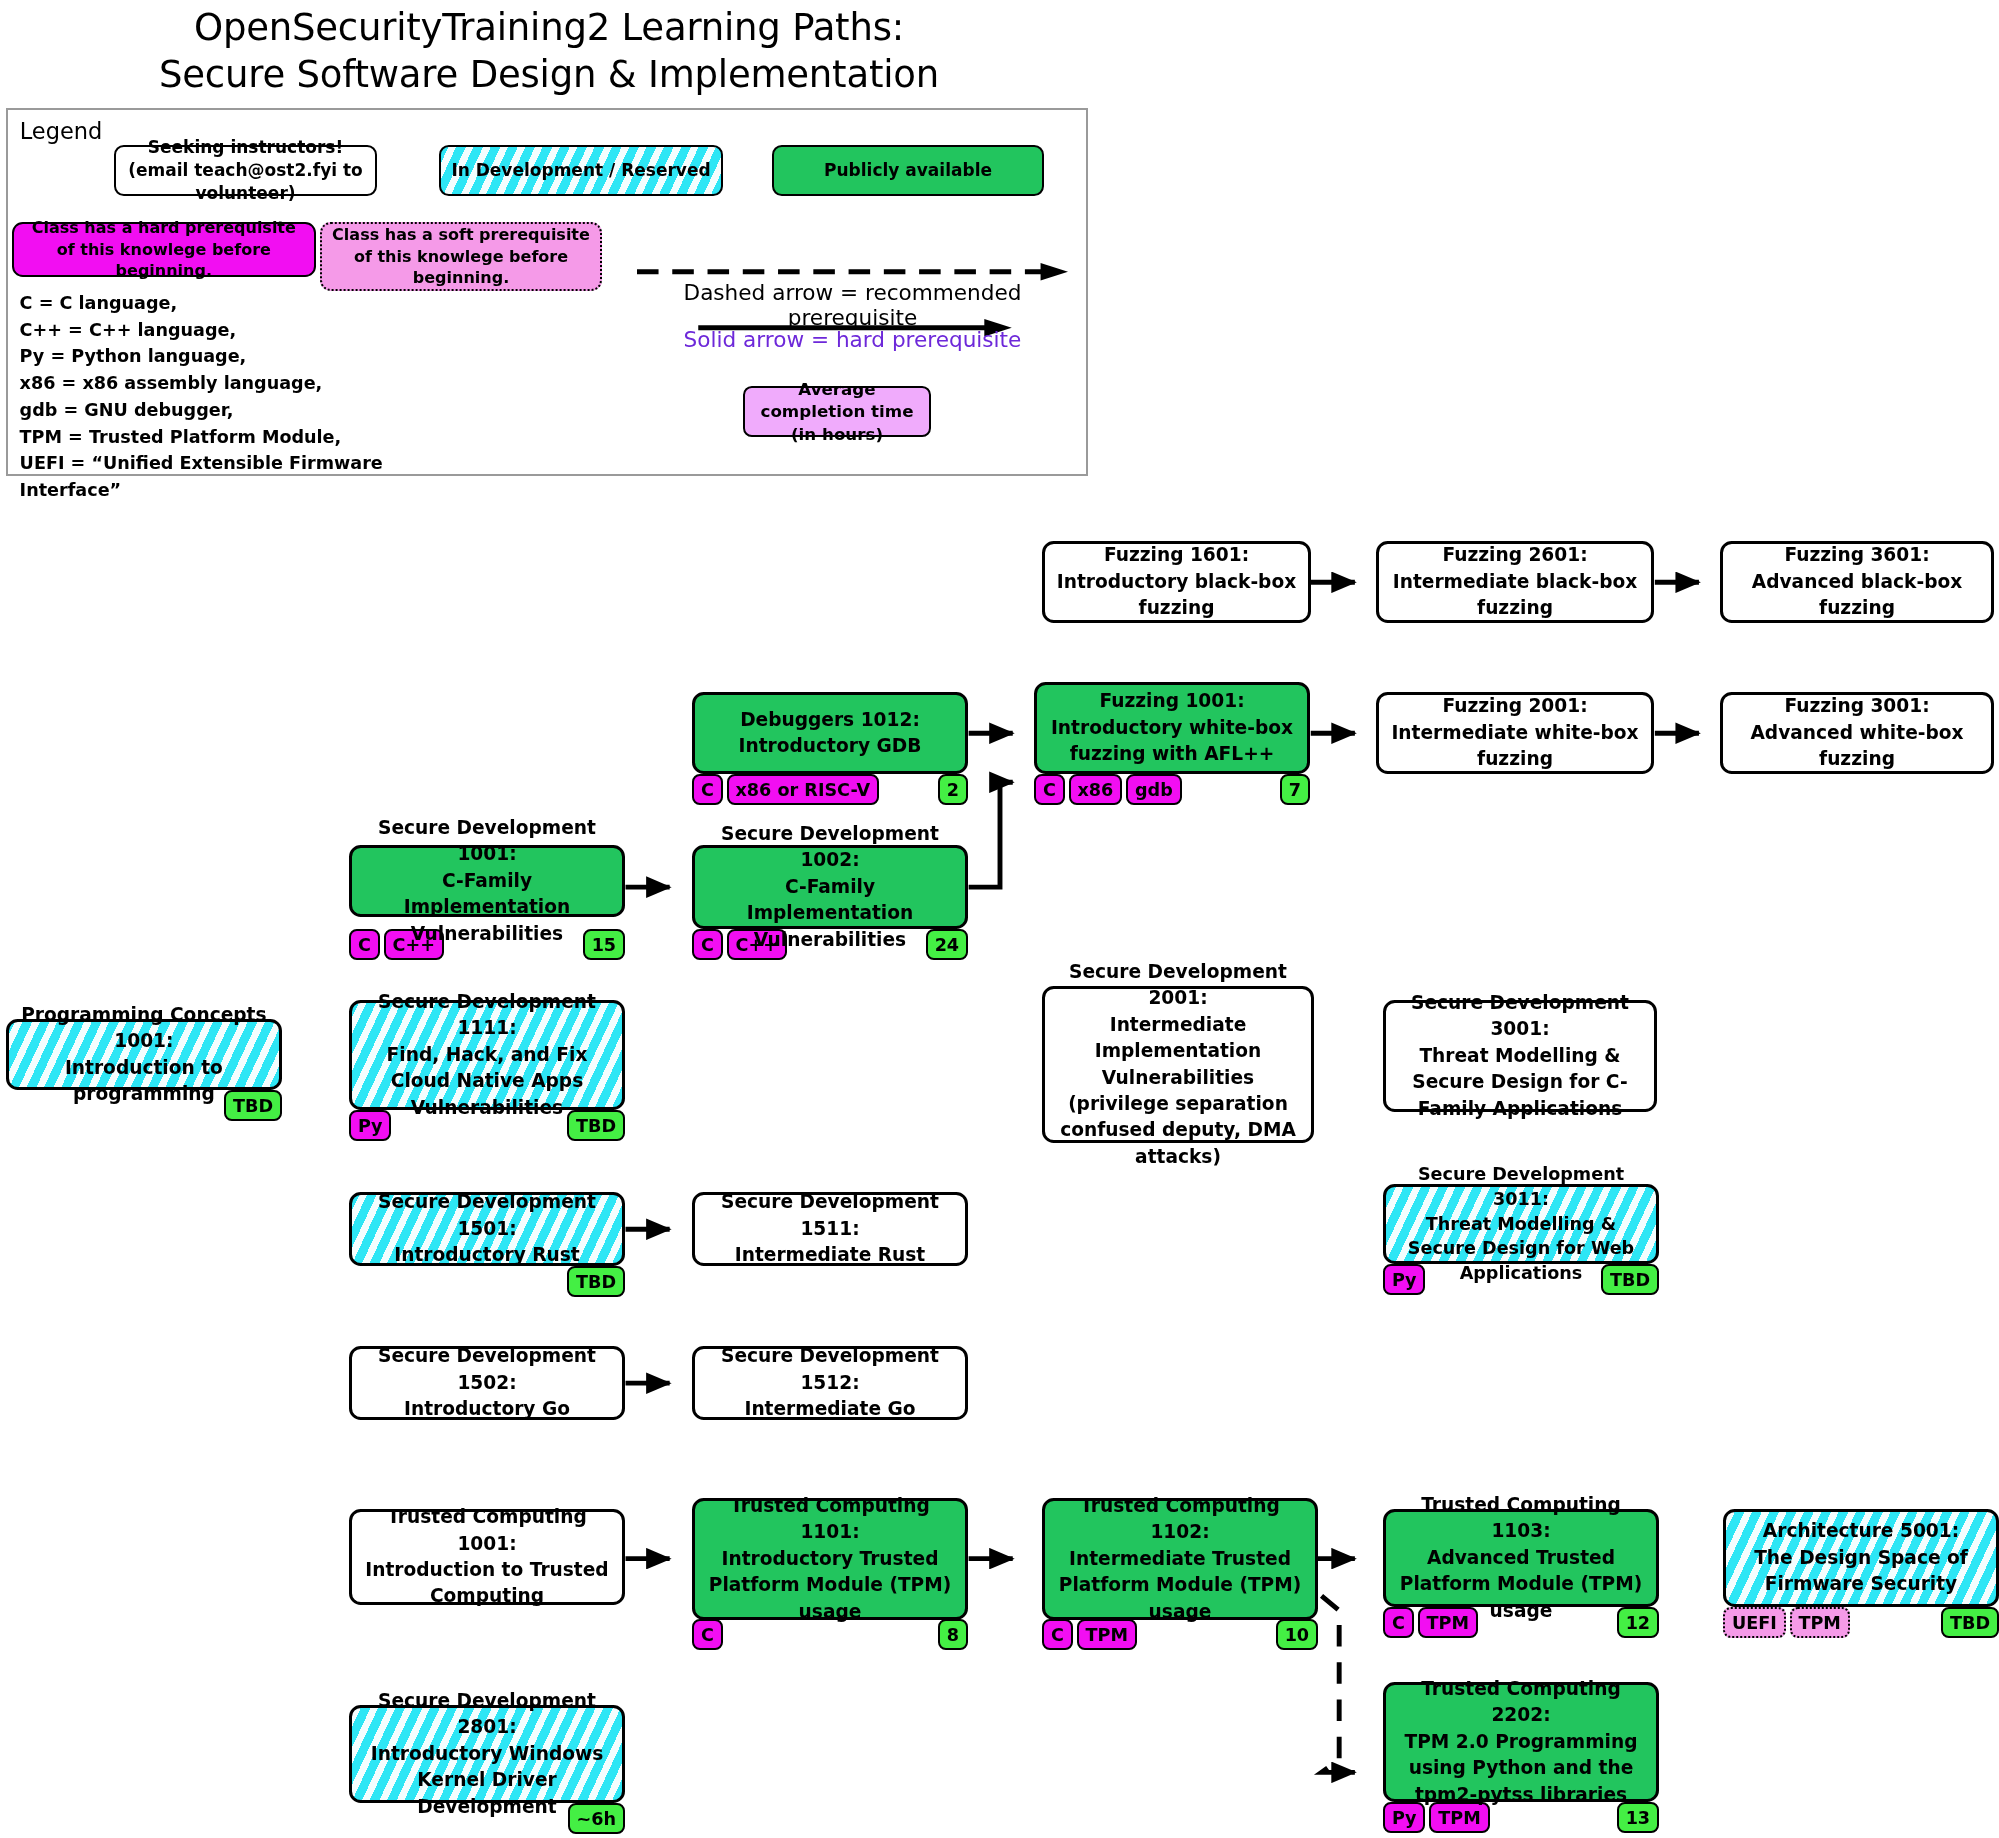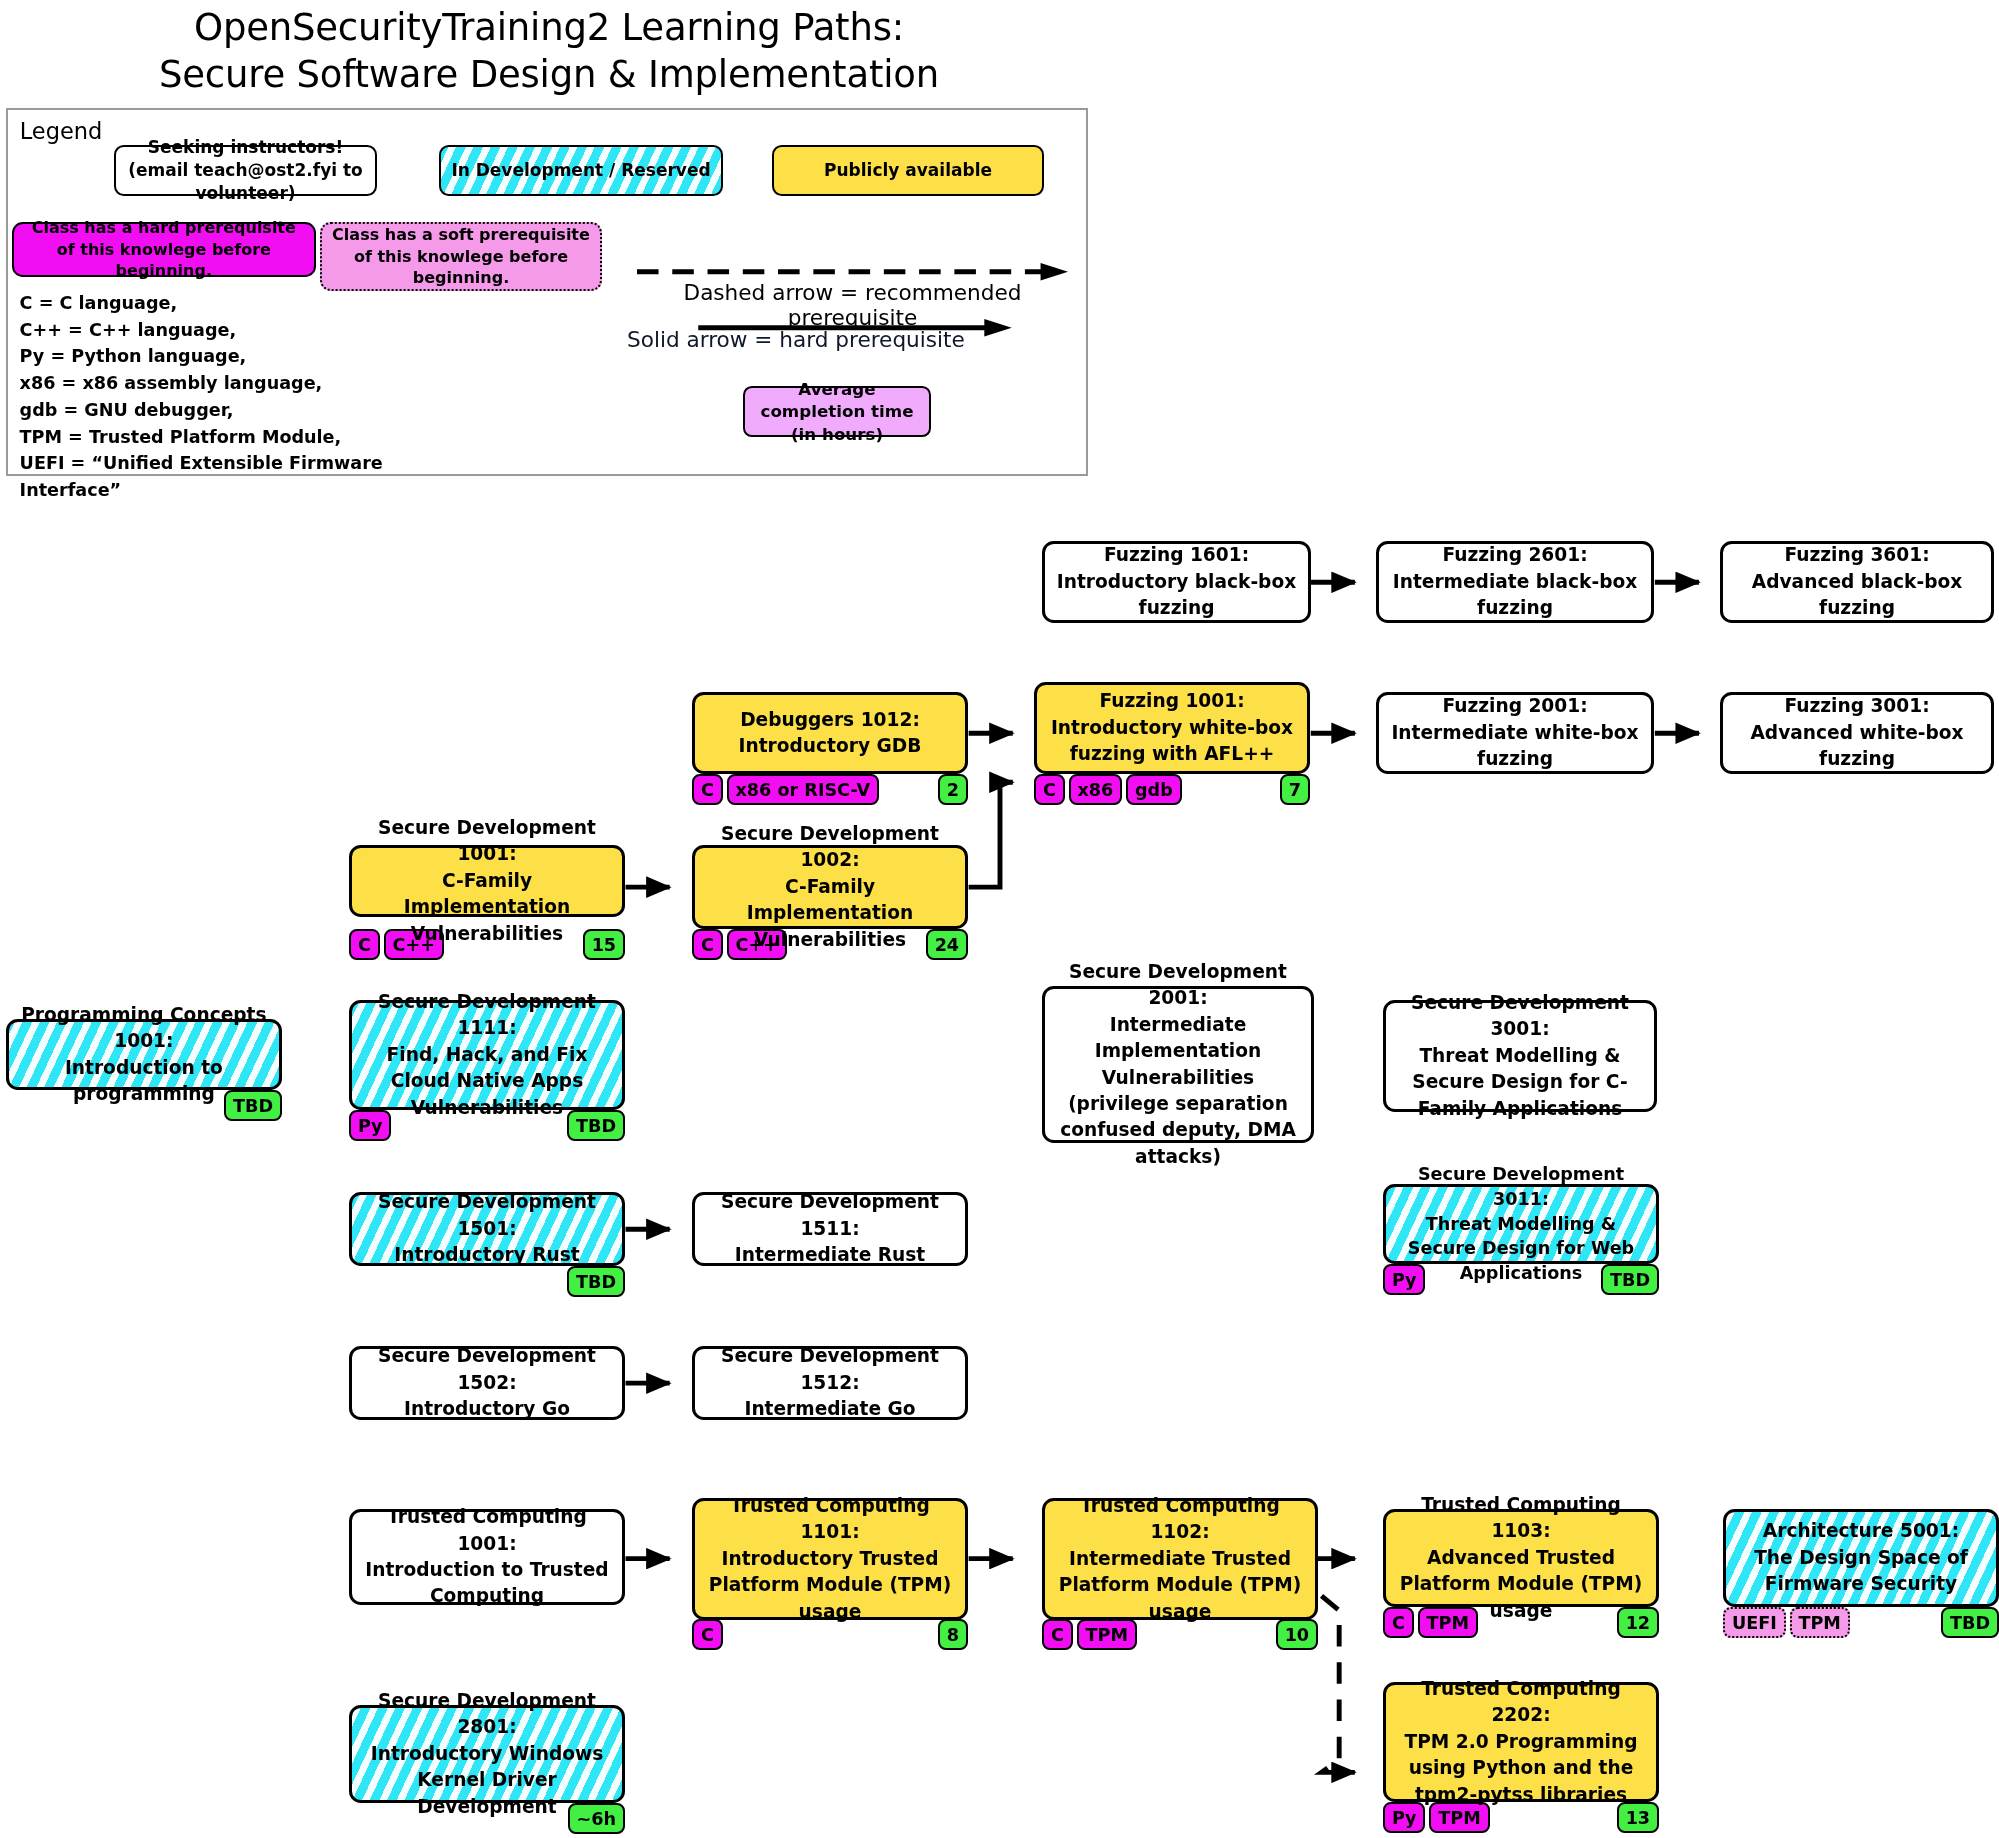--- a/index.html
+++ b/index.html
@@ -24,21 +24,21 @@
   }
   #legend-label{position:absolute;left:11.8px;top:7.8px;font-size:22.5px;color:#000;}
 
   .lg-box{
     position:absolute;box-sizing:border-box;border:2.9px solid #000;
     border-radius:9.8px;display:flex;align-items:center;justify-content:center;
     text-align:center;font-weight:bold;font-size:17px;line-height:1.35;color:#000;
     padding:2px 7.8px;
   }
   .fill-white{background:#ffffff;}
-  .fill-cyan{background:#fde047;}
+  .fill-cyan{background:#22c55e;}
   .fill-hatch{
     background-color:#2ee6f5;
     background-image:repeating-linear-gradient(-65deg,
        rgba(255,255,255,0) 0px, rgba(255,255,255,0) 8.8px,
        rgba(255,255,255,.95) 8.8px, rgba(255,255,255,.95) 15.7px);
   }
   .fill-magenta{background:#f20ef2;}
   .fill-pink{background:#f59ae8;}
 
   #lg-seeking{left:114px;top:145px;width:263px;height:51px;}
@@ -48,21 +48,21 @@
   #lg-hard{left:11.8px;top:222px;width:304px;height:55px;border-radius:10.8px;font-size:16px;}
   #lg-soft{left:320px;top:222px;width:282px;height:69px;border:2.9px dotted #000;border-radius:10.8px;font-size:16px;}
 
   #lg-abbrevs{
     position:absolute;left:19.6px;top:290px;width:461px;
     font-size:17.6px;font-weight:bold;line-height:1.52;color:#000;
   }
   #lg-dashed-arrow{position:absolute;left:637px;top:261px;width:431px;height:21.6px;}
   #lg-dashed-text{position:absolute;left:627px;top:280px;width:451px;text-align:center;font-size:21.6px;color:#000;}
   #lg-solid-arrow{position:absolute;left:698px;top:318px;width:314px;height:19.6px;}
-  #lg-solid-text{position:absolute;left:627px;top:327px;width:451px;font-size:21.6px;color:#0f172a;}
+  #lg-solid-text{position:absolute;left:627px;top:327px;width:451px;text-align:center;font-size:21.6px;color:#6d28d9;}
   #lg-avg{left:743px;top:386px;width:188px;height:51px;background:#f0abfc;border-radius:8.8px;font-size:16.7px;}
 
   
   .node{
     position:absolute;box-sizing:border-box;border:3.9px solid #000;border-radius:11.8px;
     display:flex;align-items:center;justify-content:center;text-align:center;
     font-weight:bold;color:#000;line-height:1.42;padding:2.9px 8.8px;
     font-size:18.6px;z-index:3;
   }
   .node.nofill{background:#ffffff;}

